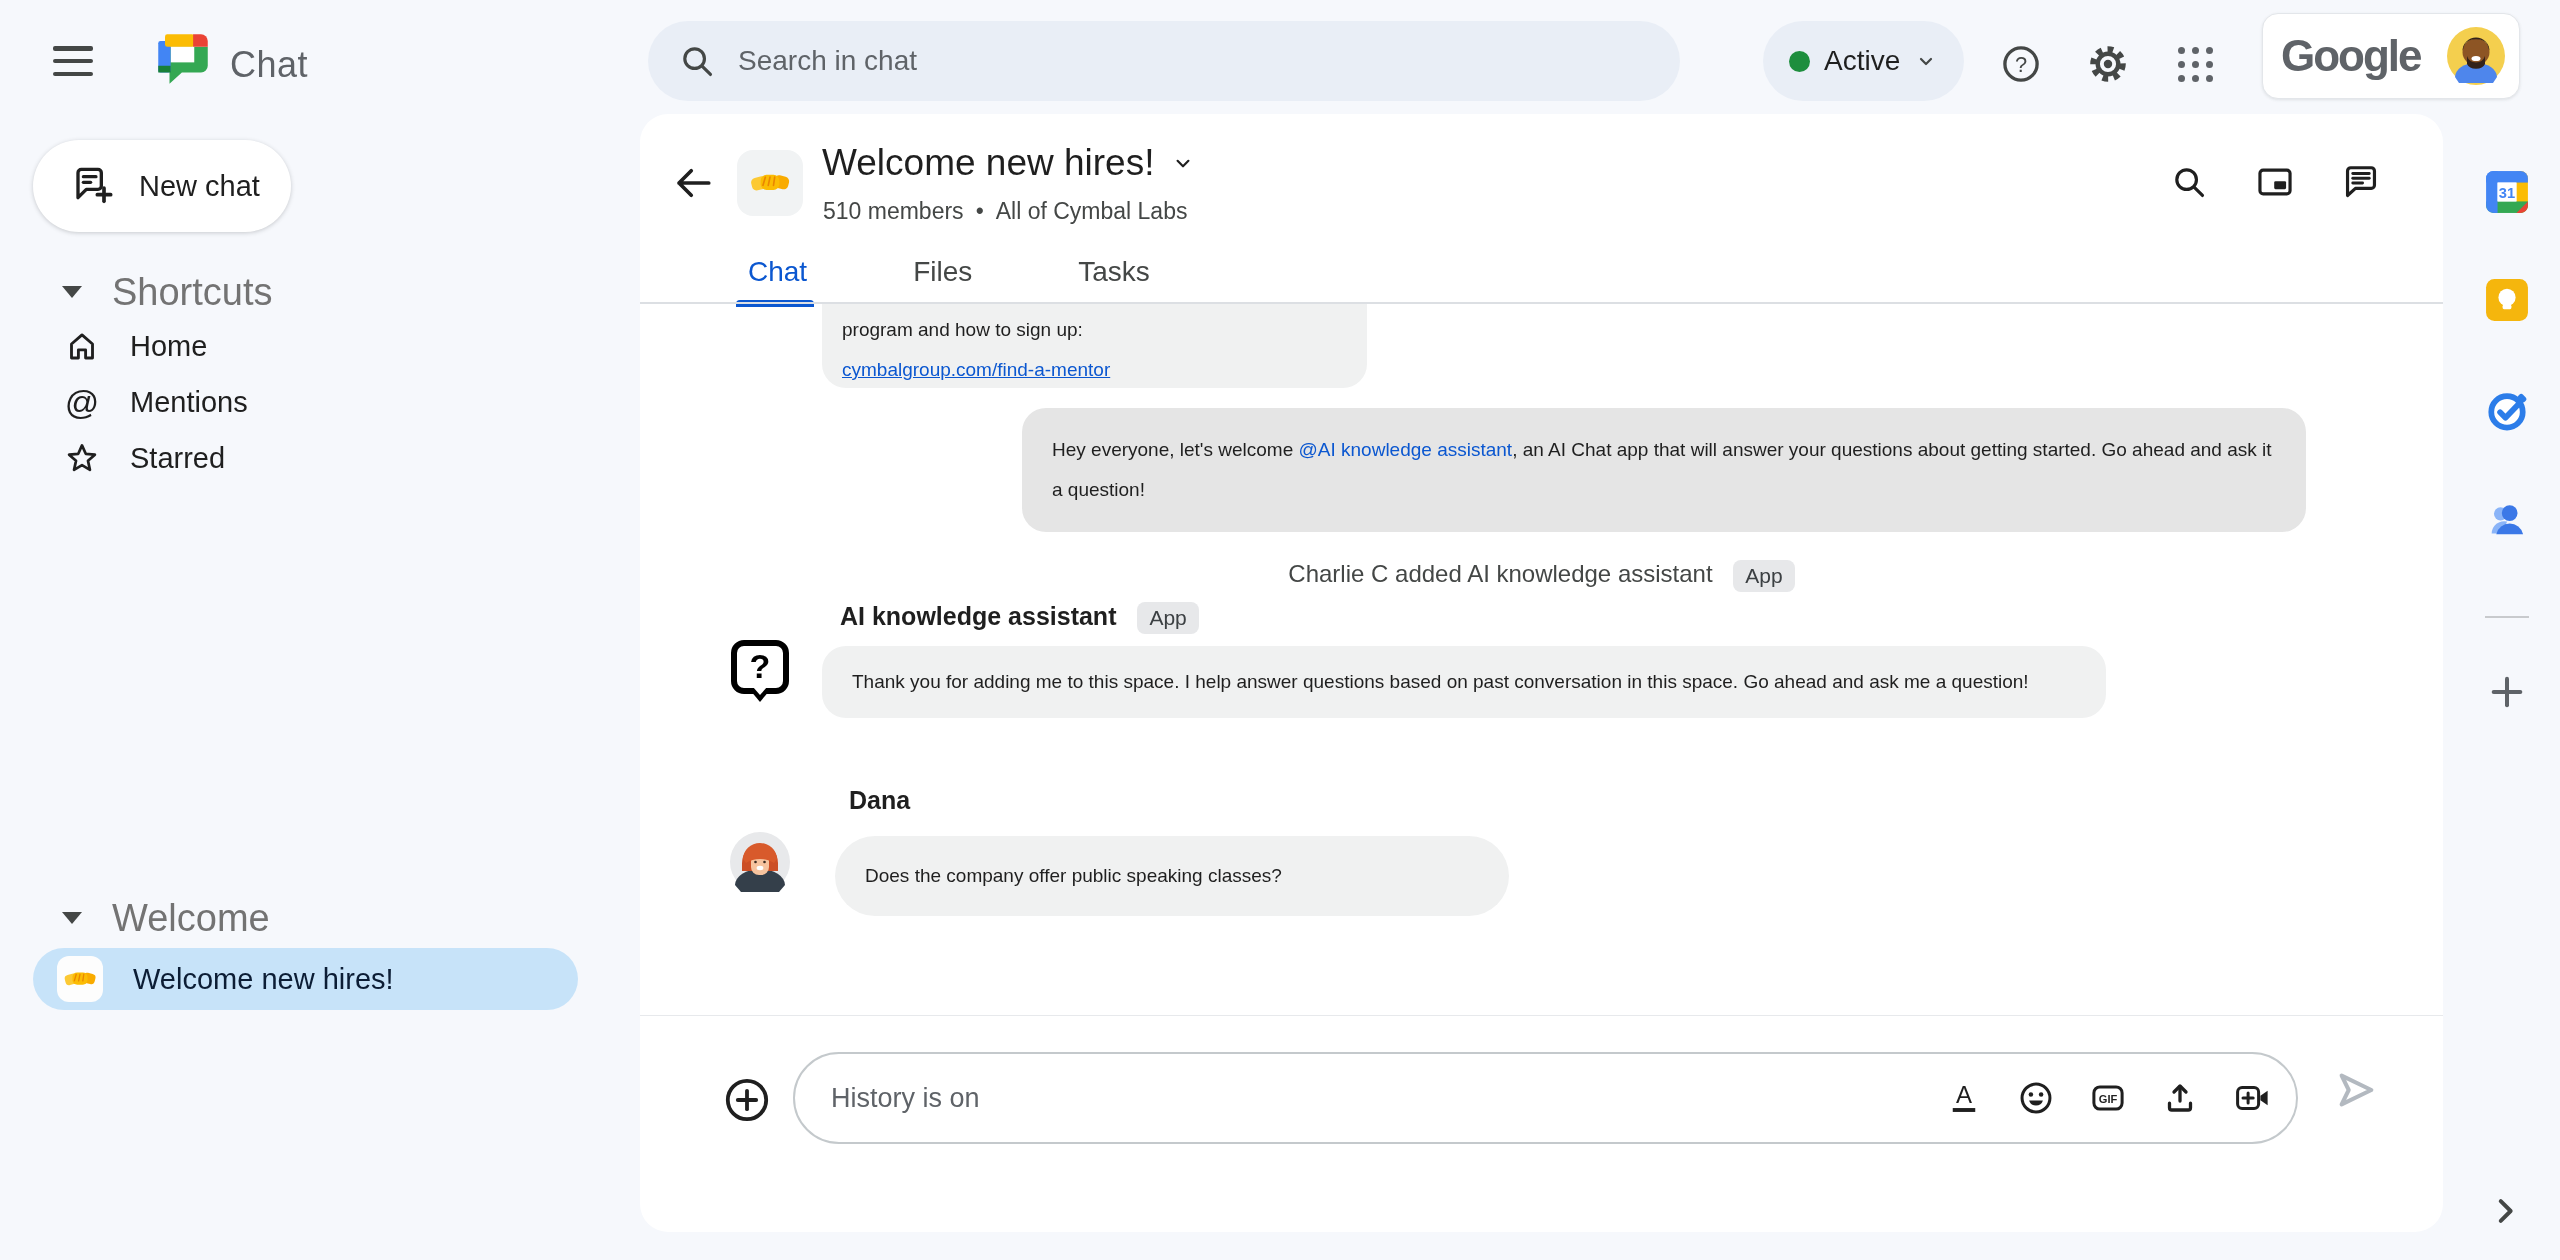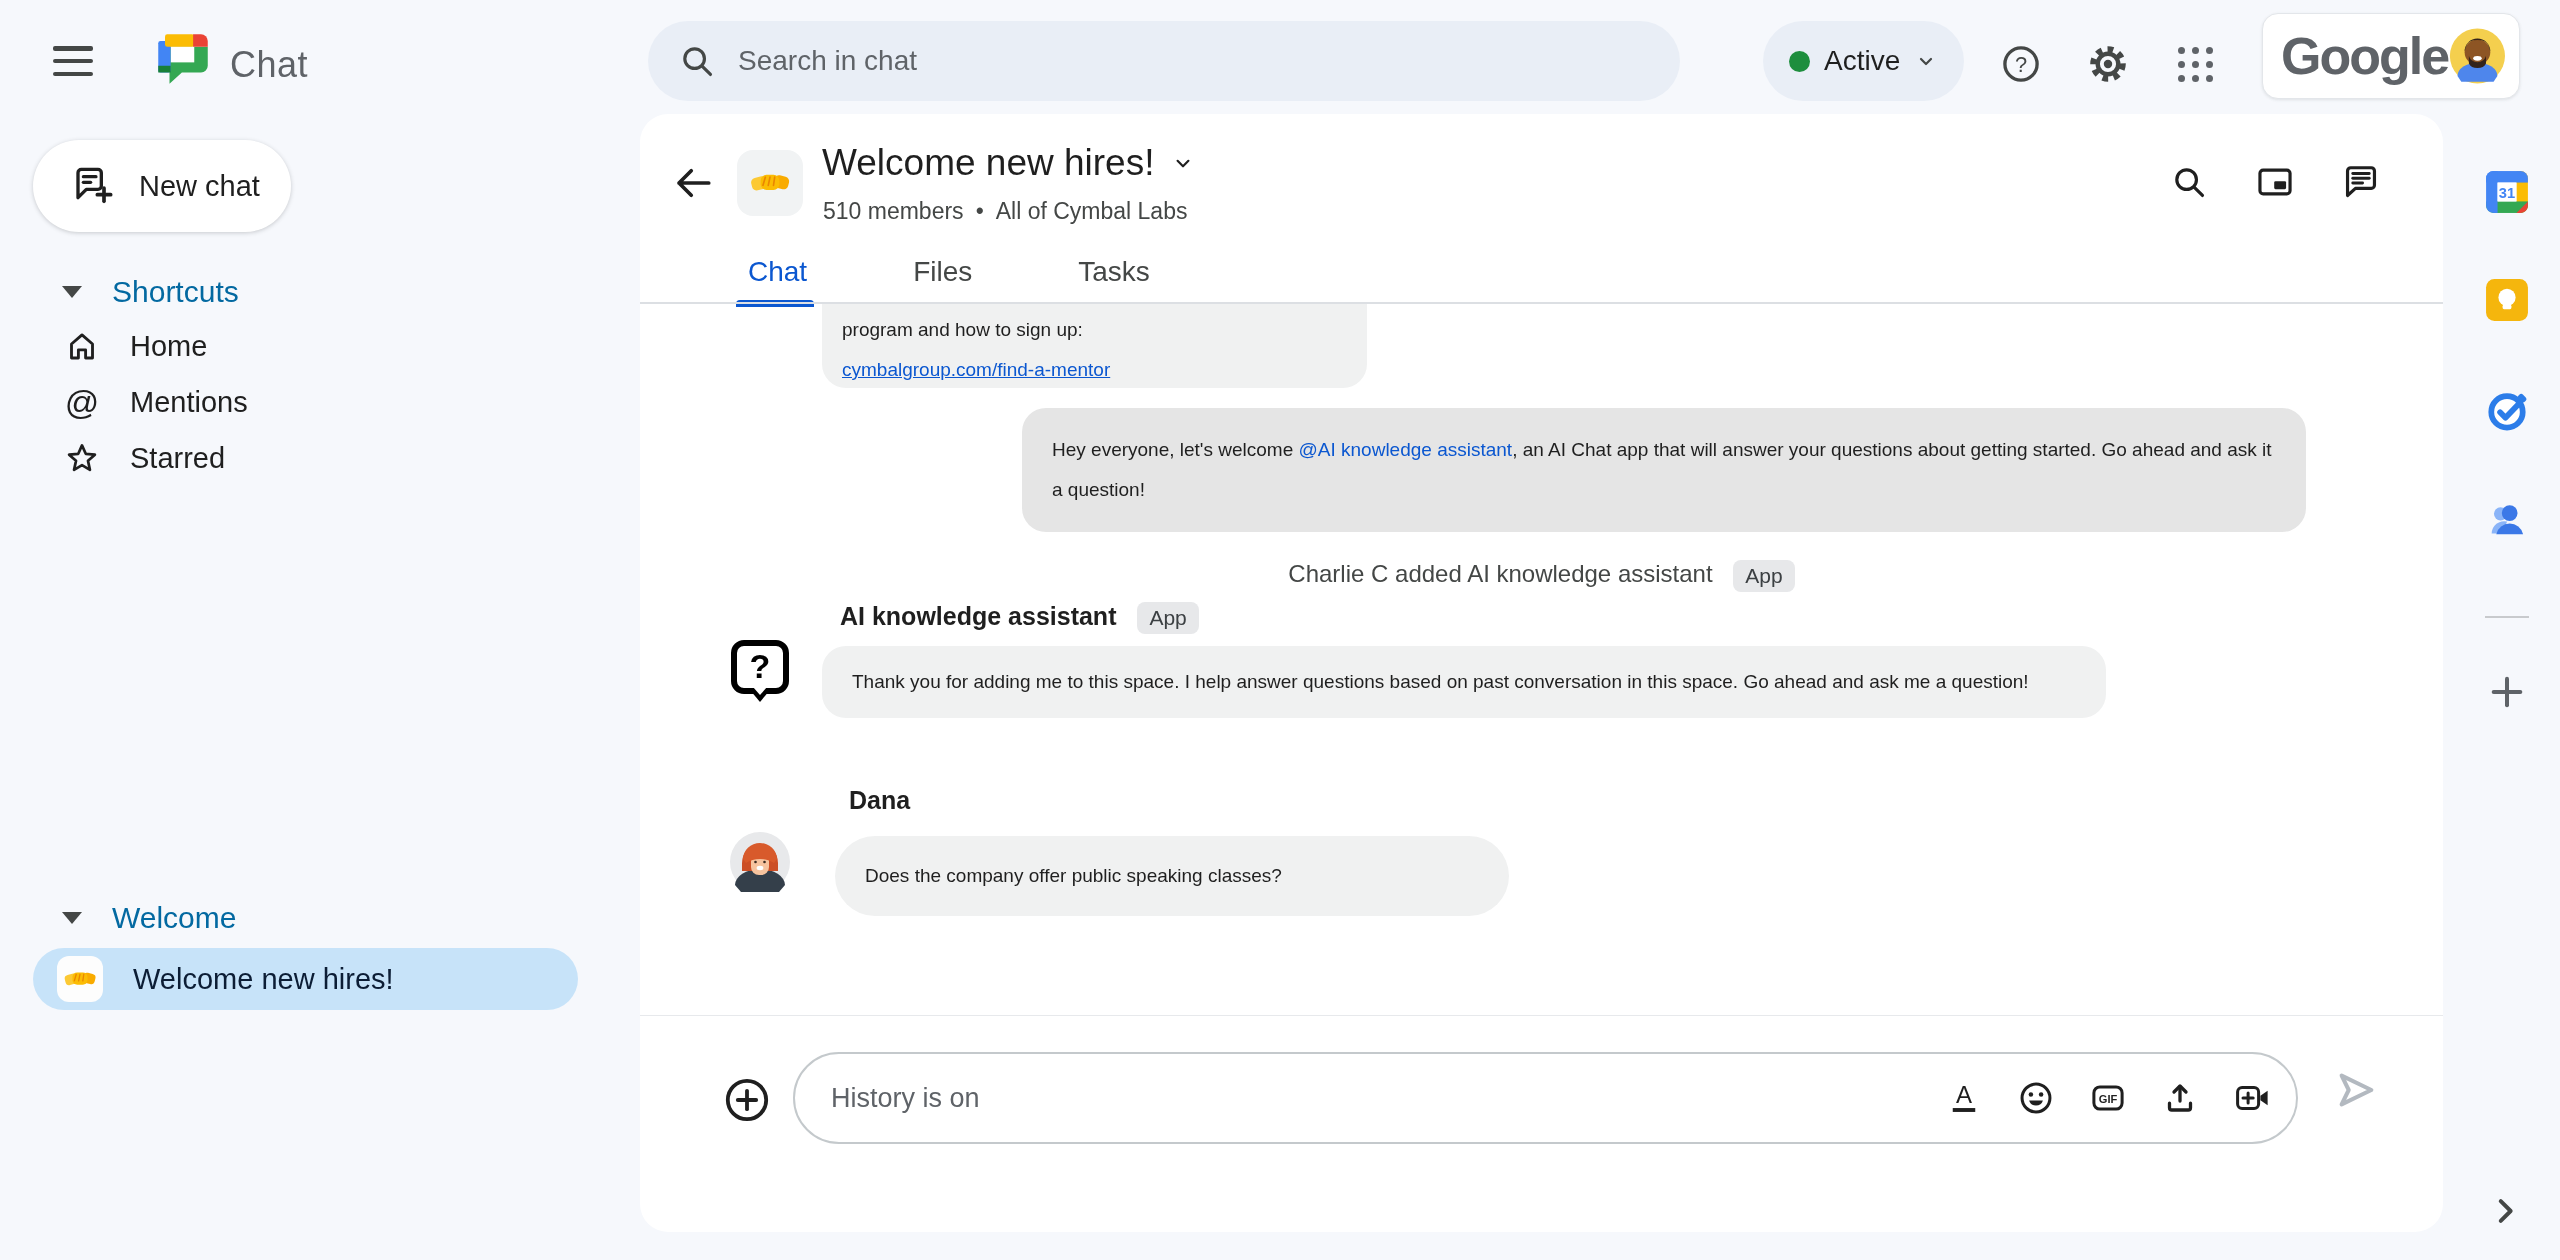--- a/index.html
+++ b/index.html
@@ -16,28 +16,28 @@
   .searchbar { position:absolute; left:648px; top:21px; width:1032px; height:80px; background:#e9eef6; border-radius:40px; display:flex; align-items:center; padding-left:30px; }
   .searchbar input { border:none; outline:none; background:transparent; font-family:inherit; font-size:28px; color:#4d7c0f; margin-left:22px; width:880px; }
   .searchbar input::placeholder { color:#5f6368; opacity:1; }
   .statuspill { position:absolute; left:1763px; top:21px; height:80px; background:#e9eef6; border-radius:40px; display:flex; align-items:center; padding:0 26px; gap:14px; cursor:pointer; }
   .statusdot { width:21px; height:21px; border-radius:50%; background:#1e8e3e; }
   .statuslabel { font-size:28px; color:#1f1f1f; }
   .iconbtn { position:absolute; top:36px; width:56px; height:56px; display:flex; align-items:center; justify-content:center; cursor:pointer; }
   .appsgrid { display:grid; grid-template-columns:repeat(3,7px); grid-template-rows:repeat(3,7px); gap:7px; }
   .appsgrid i { width:7px; height:7px; border-radius:50%; background:#5f6368; }
   .accountbox { position:absolute; left:2262px; top:13px; width:258px; height:86px; background:#ffffff; border:1px solid #e3e6ea; border-radius:16px; box-shadow:0 1px 3px rgba(60,64,67,.12); display:flex; align-items:center; justify-content:space-between; padding:0 12px 0 18px; cursor:pointer; }
-  .wordmark { font-size:52px; font-weight:bold; color:#5f6368; letter-spacing:-2px; }
+  .wordmark { font-size:44px; font-weight:bold; color:#5f6368; letter-spacing:-2px; }
 
   
   .newchat { position:absolute; left:33px; top:140px; width:258px; height:92px; background:#ffffff; border-radius:46px; box-shadow:0 1px 4px rgba(60,64,67,.25); display:flex; align-items:center; padding-left:40px; gap:26px; cursor:pointer; }
   .newchat .lbl { font-size:29px; font-weight:500; color:#1f1f1f; }
   .sechead { position:absolute; left:62px; display:flex; align-items:center; gap:30px; height:44px; cursor:pointer; }
   .sechead .tri { width:0; height:0; border-left:10px solid transparent; border-right:10px solid transparent; border-top:12px solid #444746; }
-  .sechead .lbl { font-size:30px; font-weight:500; color:#0369a1; }
+  .sechead .lbl { font-size:38px; font-weight:500; color:#737373; }
   .navitem { position:absolute; left:62px; display:flex; align-items:center; gap:28px; height:48px; cursor:pointer; }
   .navitem .nicon { width:40px; display:flex; justify-content:center; }
   .navitem .lbl { font-size:29px; color:#1f1f1f; }
   .at-glyph { font-size:34px; color:#1f1f1f; line-height:1; }
   .spacepill { position:absolute; left:33px; top:948px; width:545px; height:62px; background:#c7e3f9; border-radius:31px; display:flex; align-items:center; padding-left:24px; gap:30px; cursor:pointer; }
   .spacepill .emojisq { width:46px; height:46px; background:#fdfdfd; border-radius:12px; display:flex; align-items:center; justify-content:center; }
   .spacepill .lbl { font-size:29px; color:#0c1d35; }
 
   
   .panel { position:absolute; left:640px; top:114px; width:1803px; height:1118px; background:#ffffff; border-radius:28px; }

